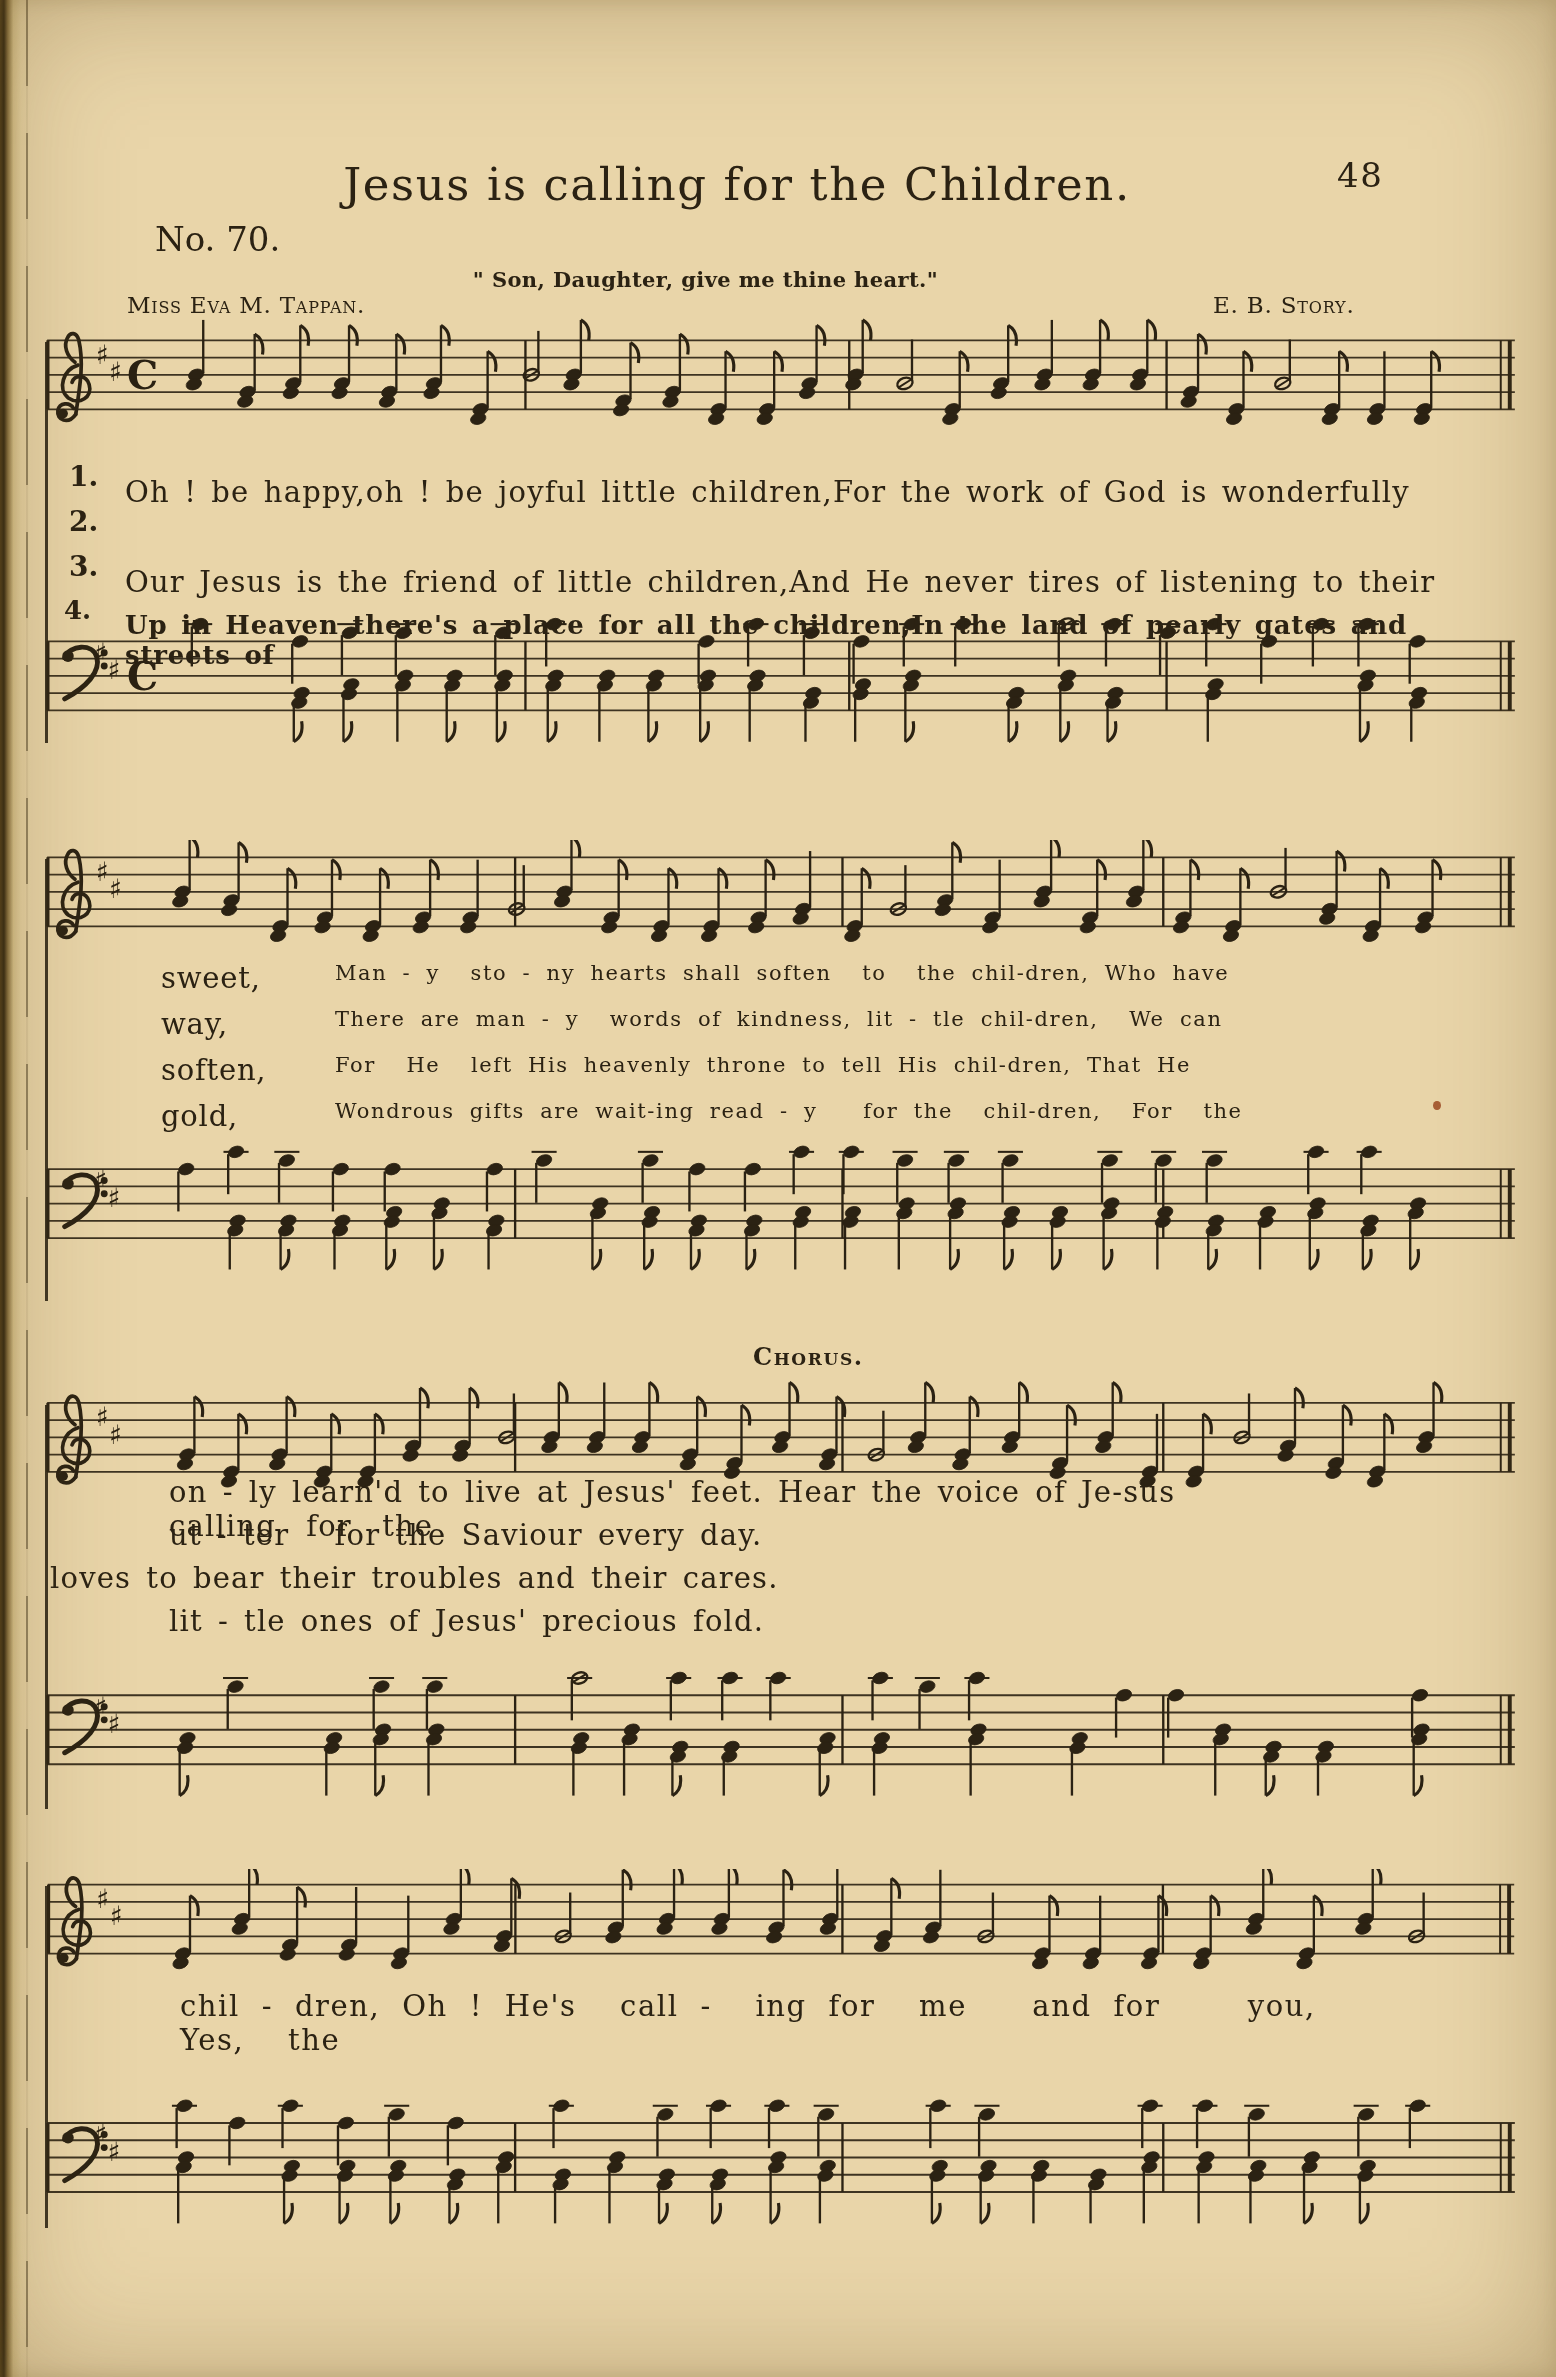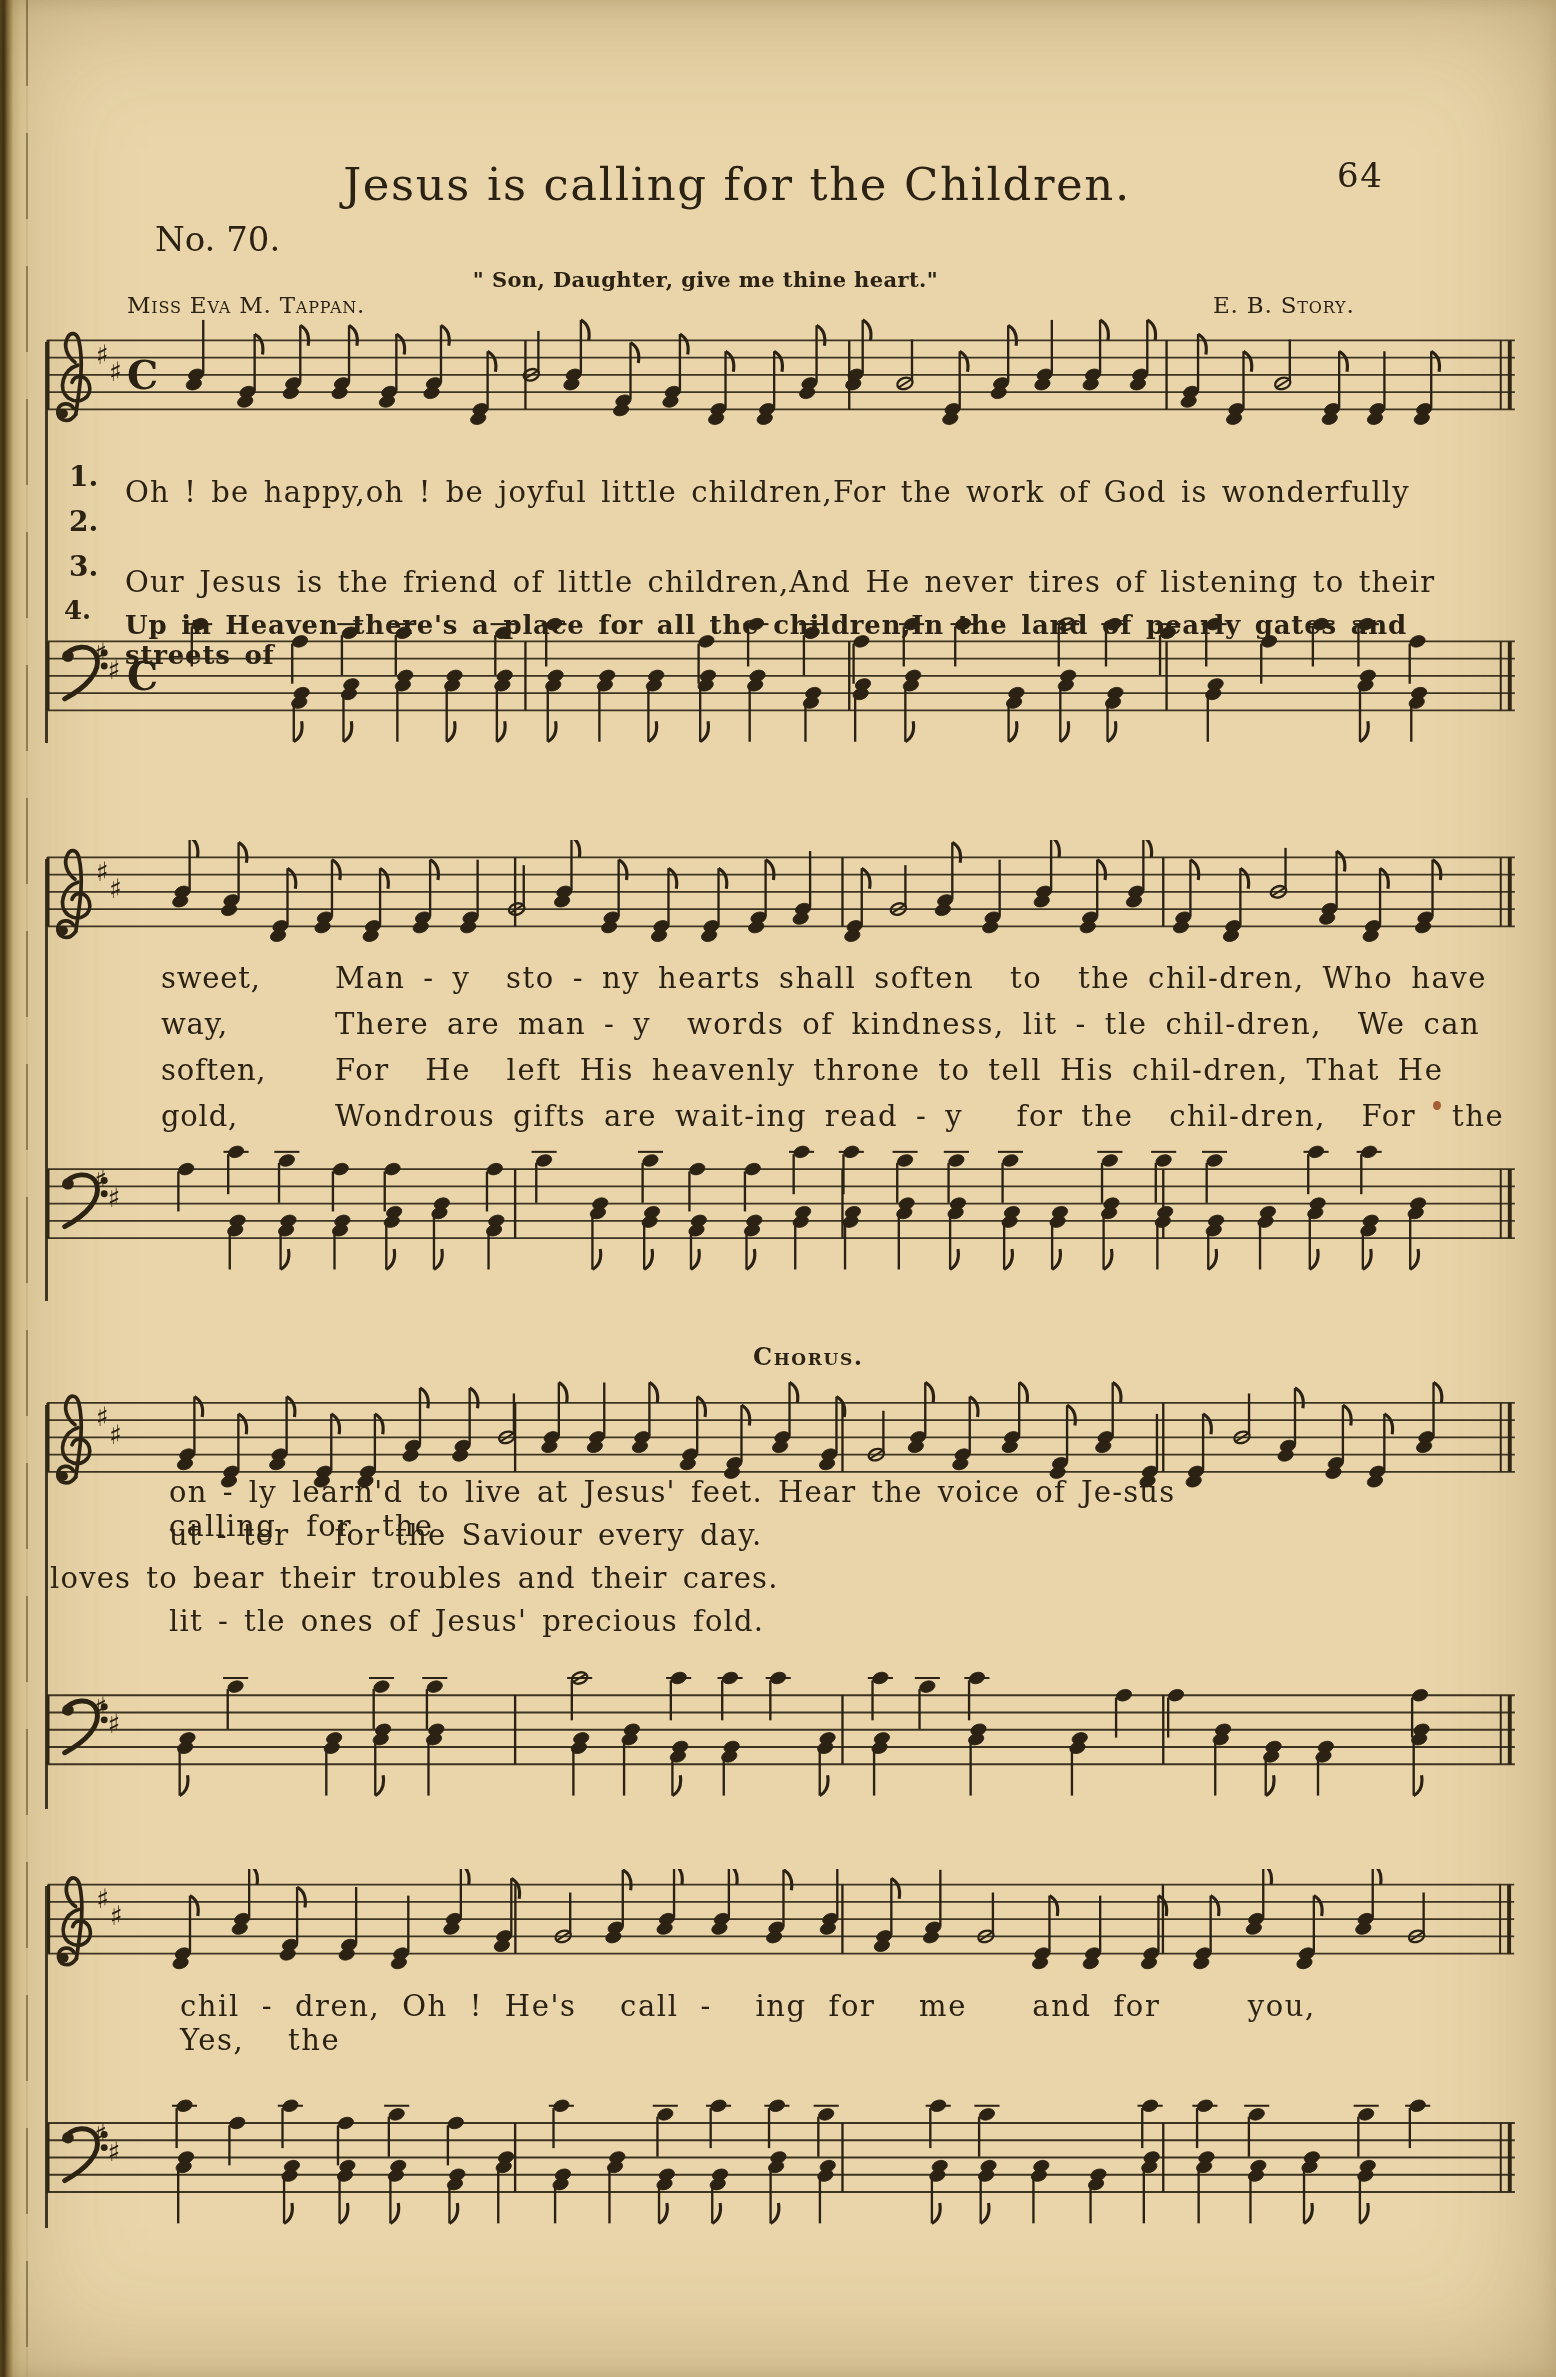--- a/index.html
+++ b/index.html
@@ -32,38 +32,38 @@
   .sysline{position:absolute;left:45px;width:3.1px;background:#2b2213;opacity:.9;}
   .verses{position:absolute;left:0;top:445px;width:1557px;}
   .verse-row{position:relative;height:45px;white-space:pre-wrap;}
   .verse-num{position:absolute;left:69px;width:47px;text-align:left;font-size:28px;font-weight:bold;}
   .verse-text{position:absolute;left:125px;right:31px;font-size:29px;letter-spacing:1.2px;word-spacing:3.9px;white-space:pre-wrap;}
   .verse-row.small .verse-text{font-size:26px;font-weight:bold;letter-spacing:0.8px;}
   .verse-row.small .verse-num{left:64px;font-size:26px;}
   .refrain{position:absolute;left:0;top:961px;width:1557px;}
   .refrain-row{position:relative;height:46px;padding-left:28px;}
   .refrain-lead{position:absolute;left:161px;font-size:29px;letter-spacing:0.8px;}
-  .refrain-text{position:absolute;left:335px;right:47px;font-size:29px;letter-spacing:1.6px;word-spacing:7px;white-space:pre-wrap;}
+  .refrain-text{position:absolute;left:335px;right:47px;font-size:21px;letter-spacing:1.6px;word-spacing:7px;white-space:pre-wrap;}
   .chorus-heading{position:absolute;left:753px;top:1342px;font-size:24px;font-weight:bold;font-variant:small-caps;letter-spacing:1.6px;}
   .chorus{position:absolute;left:0;top:1475px;width:1248px;}
   .chorus-row{position:relative;height:43px;}
   .chorus-text{position:absolute;left:169px;right:47px;font-size:29px;letter-spacing:1.2px;word-spacing:4.7px;white-space:pre-wrap;}
   .chorus-row.flush .chorus-text{left:50px;}
   .closing{position:absolute;left:180px;top:1989px;right:47px;font-size:29px;letter-spacing:1.6px;word-spacing:11px;white-space:pre-wrap;}
   .ink-dot{position:absolute;width:7.8px;height:9.4px;border-radius:50%;background:#9c4a22;opacity:.85;}
 </style>
 </head>
 <body>
 
 <div class="page">
 
   <div class="binding"></div>
   <div class="binding-line"></div>
 
-  <div class="pageno">64</div>
+  <div class="pageno">48</div>
   <div class="title">Jesus is calling for the Children.</div>
   <div class="songno">No. 70.</div>
   <div class="epigraph">" Son, Daughter, give me thine heart."</div>
   <div class="credits-left">Miss Eva M. Tappan.</div>
   <div class="credits-right">E. B. Story.</div>
 
   <div class="sysline" style="top:342px;height:401px;"></div>
   <div class="sysline" style="top:859px;height:442px;"></div>
   <div class="sysline" style="top:1405px;height:404px;"></div>
   <div class="sysline" style="top:1886px;height:342px;"></div>

